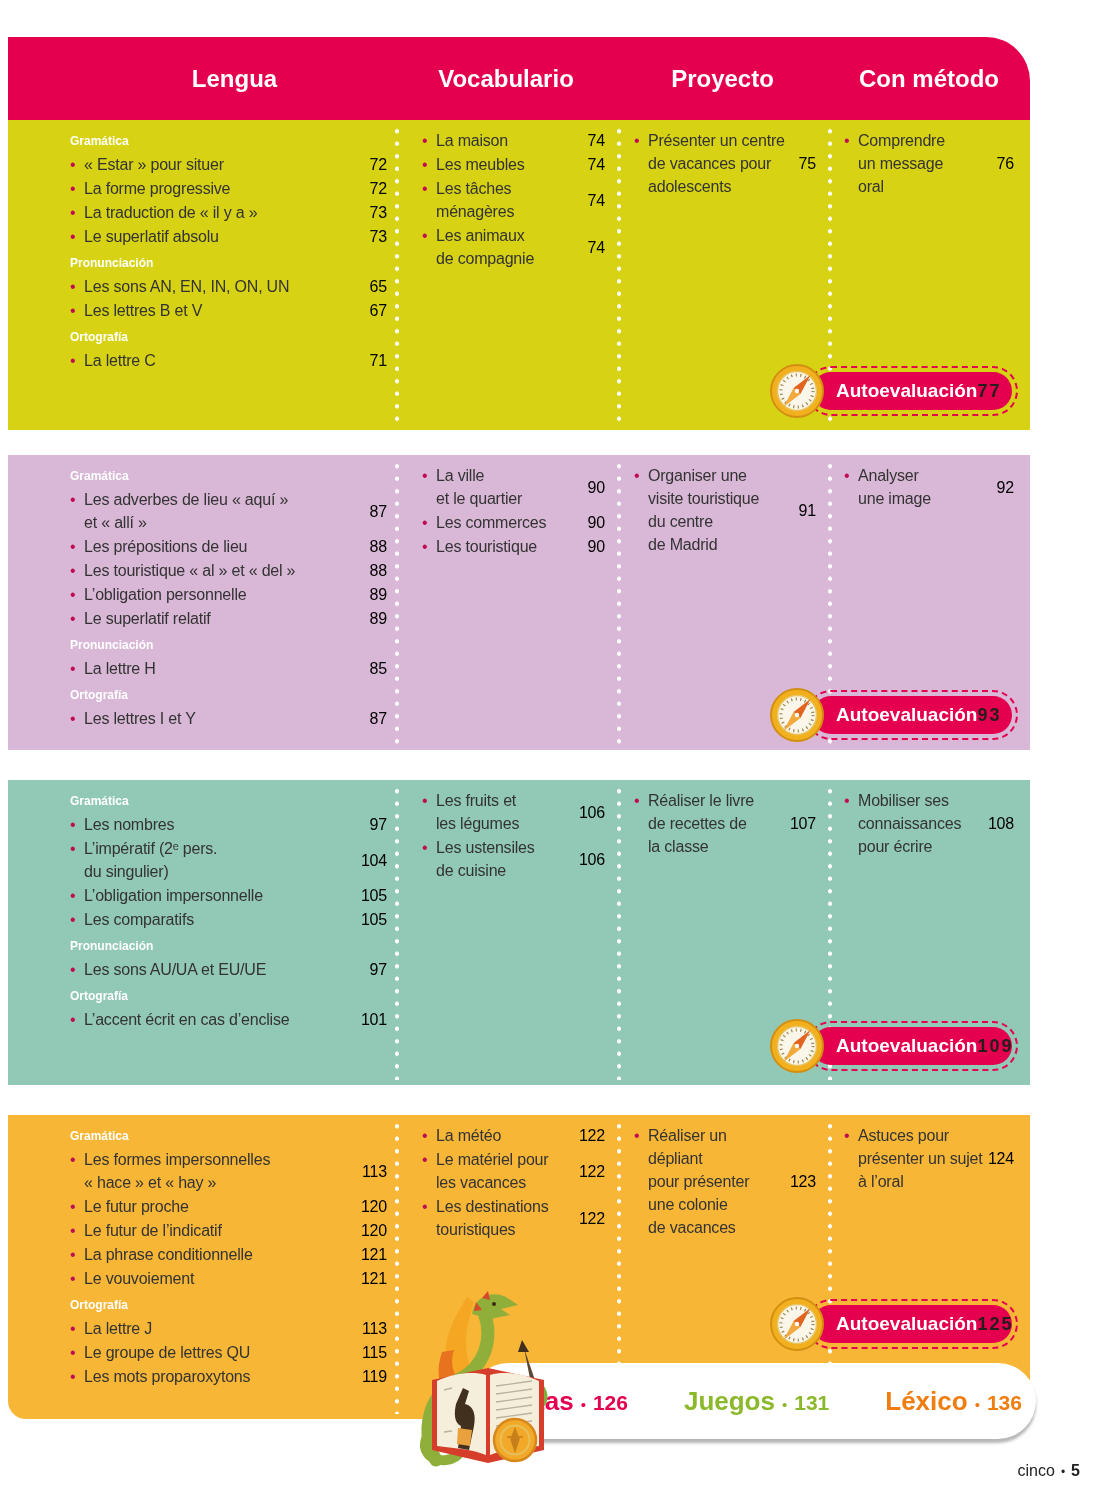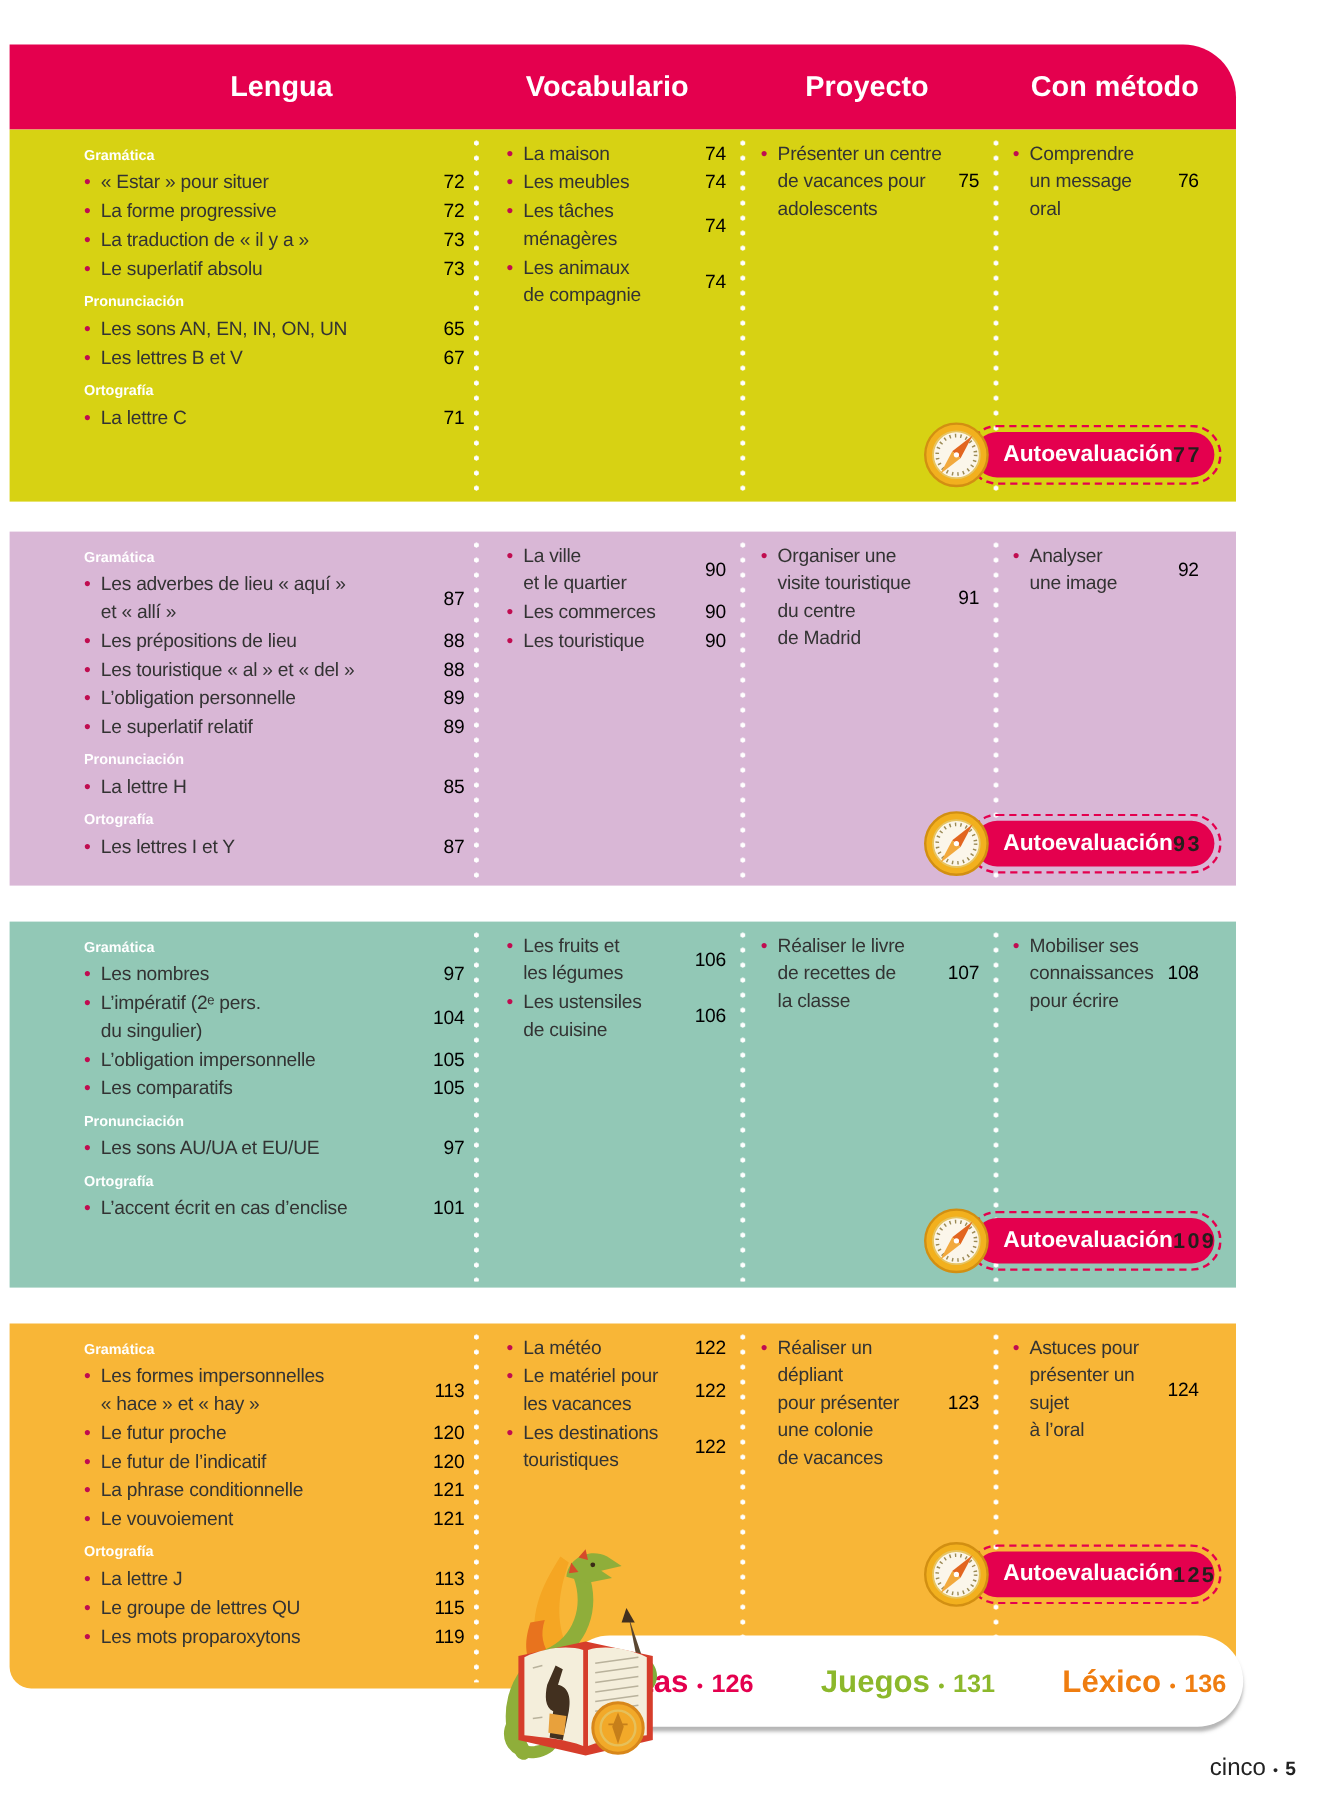--- a/index.html
+++ b/index.html
@@ -1,37 +1,37 @@
 <!DOCTYPE html>
 <html><head>
 <meta charset="utf-8">
 <style>
   html,body{margin:0;padding:0;background:#fff;}
   .page{position:relative;width:1105px;height:1500px;background:#fff;overflow:hidden;
         font-family:"Liberation Sans", sans-serif;color:#333;}
   .content{position:absolute;left:8px;top:37px;width:1022px;}
 
   
-  .toc-header{height:71px;border-top-right-radius:44px;display:grid;
+  .toc-header{height:83px;border-top-right-radius:44px;display:grid;
               grid-template-columns:387px 222px 211px 202px;align-items:center;}
   .toc-header .hcell{text-align:center;color:#fff;font-weight:bold;font-size:24px;}
   .toc-header .hcell.first{padding-left:66px;}
 
   
   .panel{position:relative;display:grid;grid-template-columns:387px 222px 211px 202px;}
   .p0{height:310px;margin-bottom:25px;}
   .p1{height:295px;margin-bottom:30px;}
   .p2{height:305px;margin-bottom:30px;}
   .p3{height:304px;border-bottom-left-radius:18px;}
 
   .col{box-sizing:border-box;}
   .col-lengua{padding:9px 8px 0 62px;}
   .col-vocab{padding:9px 12px 0 27px;}
   .col-proyecto{padding:9px 12px 0 17px;}
-  .col-metodo{padding:9px 31px 0 16px;}
+  .col-metodo{padding:9px 16px 0 16px;}
 
   .grp-h{margin:0;font-size:12px;line-height:24px;font-weight:bold;color:#fff;}
   .grp + .grp .grp-h{margin-top:3px;}
 
   .item{display:flex;align-items:center;font-size:16px;line-height:23px;margin:0 0 1px 0;
         letter-spacing:-0.2px;}
   .item::before{content:"•";color:#c00c50;align-self:flex-start;width:14px;flex:0 0 14px;
                 font-size:16px;}
   .item .lbl{white-space:pre-line;flex:1 1 auto;color:#333;}
   .item .pg{margin-left:5px;color:#000000;white-space:nowrap;}
@@ -60,21 +60,21 @@
               gap:56px;box-shadow:0 4px 3px rgba(110,110,110,.5);}
   .flink{display:flex;align-items:baseline;gap:7px;}
   .flink .fl-label{font-weight:bold;font-size:26px;}
   .flink .fl-dot{font-size:15px;}
   .flink .fl-num{font-size:21px;font-weight:600;}
 
   .illustration{position:absolute;left:412px;top:1282px;width:155px;height:190px;z-index:3;}
 
   .page-num{position:absolute;right:25px;top:1462px;font-size:15px;color:#222;
             display:flex;align-items:baseline;gap:6px;}
-  .page-num .pn-word{font-size:20px;}
+  .page-num .pn-word{font-size:16px;}
   .page-num .pn-dot{font-size:12px;}
   .page-num .pn-number{font-weight:bold;font-size:16px;}
   .hidden-defs{position:absolute;width:0;height:0;overflow:hidden;}
 </style>
 </head>
 <body>
 
 <svg class="hidden-defs" xmlns="http://www.w3.org/2000/svg" aria-hidden="true">
   <symbol id="sym-compass" viewBox="0 0 56 56">
     <circle cx="28" cy="28" r="26" fill="#f2b01e" stroke="#d28f12" stroke-width="2"></circle>

